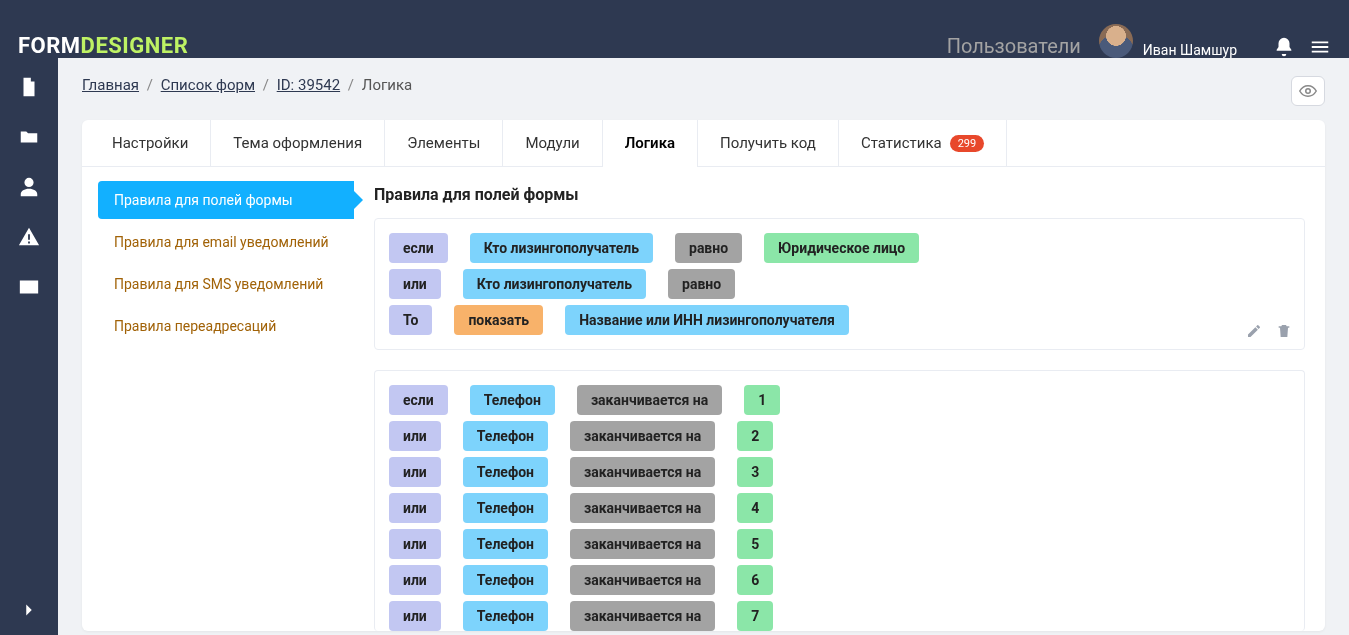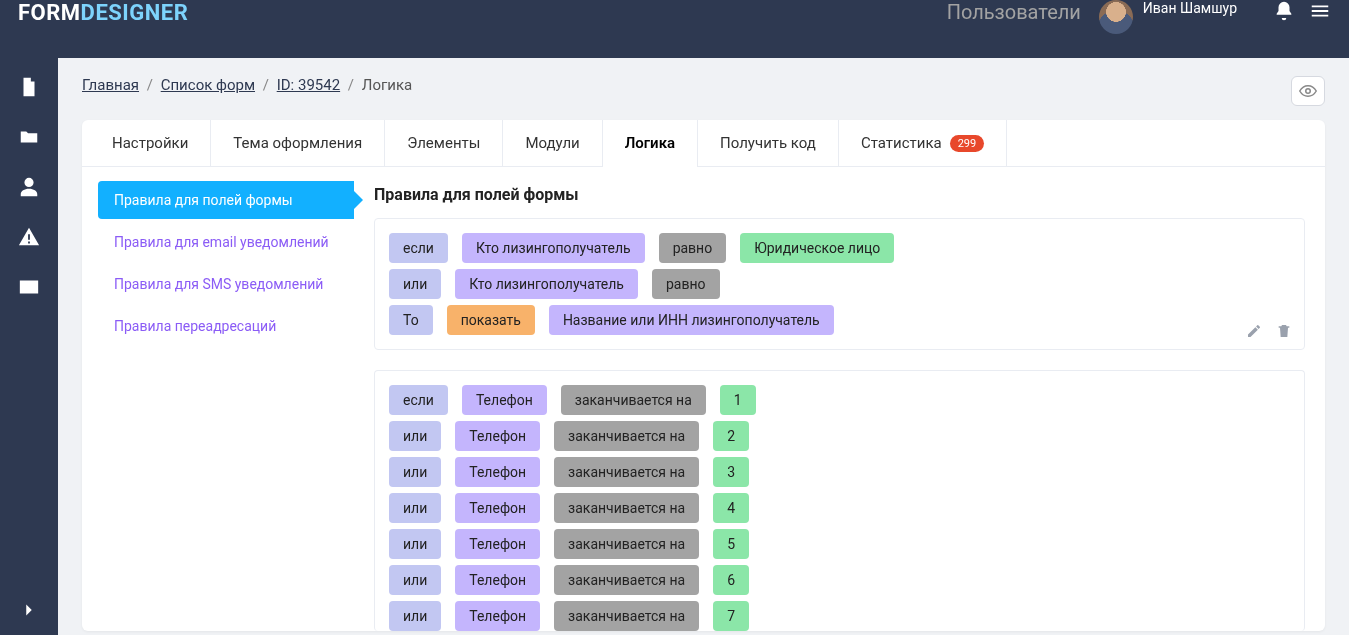--- a/index.html
+++ b/index.html
@@ -1,21 +1,21 @@
 <!DOCTYPE html>
 <html><head>
 <meta charset="utf-8">
 <style>
 * { box-sizing: border-box; margin: 0; padding: 0; }
 body { font-family: -apple-system, BlinkMacSystemFont, "Segoe UI", Roboto, Arial, sans-serif; background: #f0f2f5; width: 1349px; height: 635px; overflow: hidden; }
 
-.topbar { background: #2e3951; height: 58px; display: flex; align-items: flex-start; padding: 0 18px; color: #fff; }
+.topbar { background: #2e3951; height: 58px; display: flex; align-items: flex-end; padding: 0 18px; color: #fff; }
 .logo { display: flex; align-items: center; font-size: 22px; font-weight: 700; letter-spacing: 0.5px; }
 .logo .l1 { color: #fff; }
-.logo .l2 { color: #7dd3fc; }
+.logo .l2 { color: #bef264; }
 .top-spacer { flex: 1; }
 .top-link { color: #a3a3a3; font-size: 20px; margin-right: 18px; cursor: pointer; }
 .avatar { width: 34px; height: 34px; border-radius: 50%; background: #8a6b55; margin-right: 10px; display: inline-block; background-image: radial-gradient(circle at 50% 35%, #d9b08c 35%, transparent 36%), radial-gradient(circle at 50% 85%, #4a5a7a 55%, transparent 56%); }
 .username { font-size: 14px; margin-right: 22px; }
 .top-icon { width: 22px; height: 22px; fill: #fff; cursor: pointer; margin-left: 14px; }
 
 .shell { display: flex; height: calc(635px - 58px); }
 .leftrail { width: 58px; background: #2e3951; display: flex; flex-direction: column; align-items: center; padding-top: 18px; gap: 28px; position: relative; }
 .rail-icon { width: 22px; height: 22px; fill: #fff; cursor: pointer; }
 .rail-collapse { position: absolute; bottom: 14px; }
@@ -31,31 +31,31 @@
 
 .card { background: #fff; border-radius: 6px; box-shadow: 0 1px 3px rgba(0,0,0,0.05); height: calc(100% - 48px); overflow: hidden; display: flex; flex-direction: column; }
 .tabs { display: flex; border-bottom: 1px solid #e9ecf2; padding-left: 8px; }
 .tab { padding: 14px 22px; font-size: 15px; color: #333; cursor: pointer; border-right: 1px solid #e9ecf2; display: flex; align-items: center; gap: 8px; }
 .tab.active { color: #000; font-weight: 600; position: relative; }
 .tab.active::after { content: ""; position: absolute; left: 0; right: 0; bottom: -1px; height: 2px; background: #fff; }
 .badge { background: #e8482b; color: #fff; font-size: 11px; padding: 2px 8px; border-radius: 10px; }
 
 .card-body { display: flex; flex: 1; overflow: hidden; }
 .sidemenu { width: 272px; padding: 14px 0 14px 16px; display: flex; flex-direction: column; gap: 4px; }
-.side-item { padding: 11px 16px; font-size: 14px; color: #8b5cf6; cursor: pointer; border-radius: 4px 0 0 4px; position: relative; }
+.side-item { padding: 11px 16px; font-size: 14px; color: #a16207; cursor: pointer; border-radius: 4px 0 0 4px; position: relative; }
 .side-item.active { background: #12b0ff; color: #fff; }
 .side-item.active::after { content: ""; position: absolute; right: -9px; top: 50%; transform: translateY(-50%); width: 0; height: 0; border-top: 9px solid transparent; border-bottom: 9px solid transparent; border-left: 9px solid #12b0ff; }
 
 .content { flex: 1; padding: 18px 20px; overflow-y: auto; }
 .content h3 { font-size: 16px; margin-bottom: 14px; color: #222; }
 .rule-block { border: 1px solid #e9ecf2; border-radius: 4px; padding: 14px 14px 8px 14px; margin-bottom: 20px; position: relative; }
-.rule-line { display: flex; flex-wrap: wrap; gap: 14px; margin-bottom: 6px; }
+.rule-line { display: flex; flex-wrap: wrap; gap: 22px; margin-bottom: 6px; font-weight: bold; }
 .tag { display: inline-flex; align-items: center; padding: 7px 14px; border-radius: 4px; font-size: 14px; color: #222; }
 .t-purple { background: #c2c7f2; }
-.t-yellow { background: #c4b5fd; }
+.t-yellow { background: #7dd3fc; }
 .t-pink   { background: #a3a3a3; }
 .t-green  { background: #8be6a8; }
 .t-orange { background: #f8b26a; }
 .rule-actions { position: absolute; right: 12px; bottom: 10px; display: flex; gap: 14px; }
 .rule-actions svg { width: 16px; height: 16px; fill: #9aa1ad; cursor: pointer; }
 </style>
 </head>
 <body>
 
 <div class="topbar">
@@ -143,21 +143,21 @@
                 <span class="tag t-green">Юридическое лицо</span>
               </div>
               <div class="rule-line">
                 <span class="tag t-purple">или</span>
                 <span class="tag t-yellow">Кто лизингополучатель</span>
                 <span class="tag t-pink">равно</span>
               </div>
               <div class="rule-line">
                 <span class="tag t-purple">То</span>
                 <span class="tag t-orange">показать</span>
-                <span class="tag t-yellow">Название или ИНН лизингополучатель</span>
+                <span class="tag t-yellow">Название или ИНН лизингополучателя</span>
               </div>
               <div class="rule-actions">
               <svg viewBox="0 0 24 24">
                   <path d="M3 17.25V21h3.75L17.81 9.94l-3.75-3.75L3 17.25zM20.71 7.04a1 1 0 0 0 0-1.41l-2.34-2.34a1 1 0 0 0-1.41 0l-1.83 1.83 3.75 3.75 1.83-1.83z"></path>
                 </svg>
               <svg viewBox="0 0 24 24">
                   <path d="M6 7h12l-1 14H7L6 7zm3-4h6l1 2H8l1-2zM4 5h16v2H4z"></path>
                 </svg>
             </div>
           </div>

